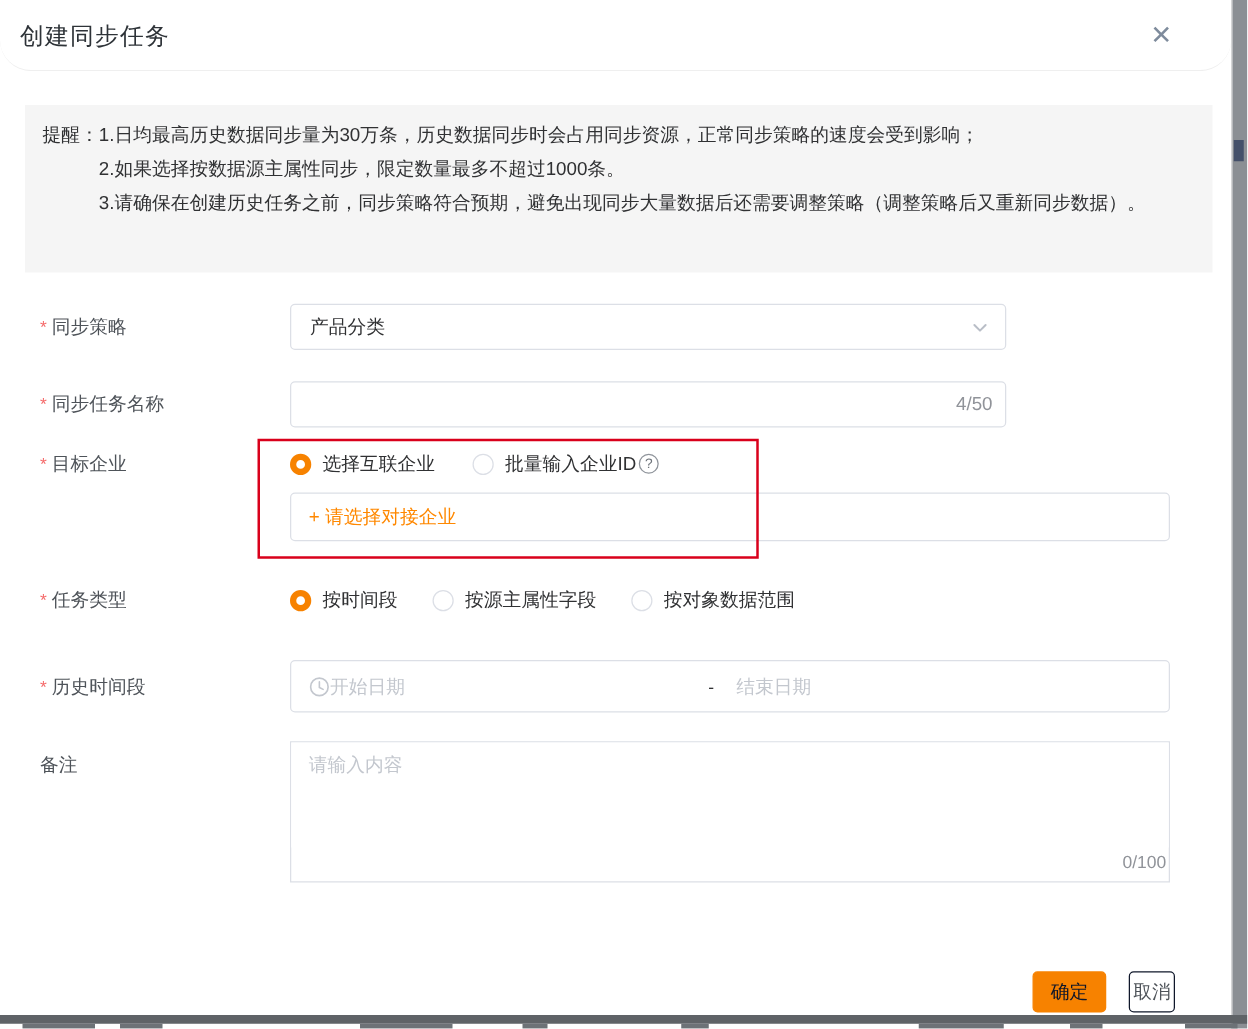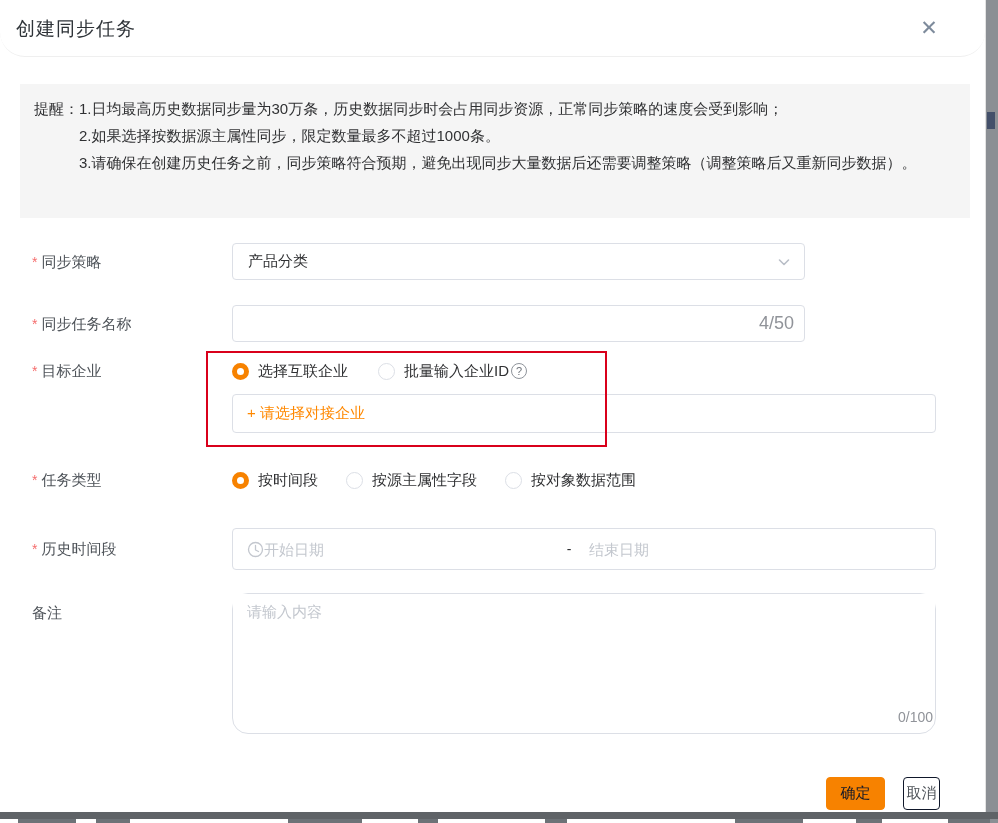--- a/index.html
+++ b/index.html
@@ -26,41 +26,41 @@
   .fctrl { position:absolute; left:232px; }
 
   .selectbox { width:573px; height:37px; border:1px solid #dcdfe6; border-radius:4px; background:#fff;
                display:flex; align-items:center; padding:0 12px 0 15px; cursor:pointer; }
   .selectbox .sel-val { flex:1; font-size:15px; color:#303133; }
 
   .textinput { position:relative; width:573px; height:37px; border:1px solid #dcdfe6; border-radius:4px; background:#fff;
                display:flex; align-items:center; padding:0 52px 0 15px; }
   .textinput input { border:none; outline:none; width:100%; font-size:14px; color:#3a3f45; background:transparent;
                      font-family:"Liberation Sans","DejaVu Sans",sans-serif; }
-  .counter { position:absolute; right:10px; font-size:18px; color:#909399; }
+  .counter { position:absolute; right:10px; font-size:15px; color:#909399; }
 
   .radio-line { display:flex; align-items:center; height:28px; }
   .radio { width:17px; height:17px; border-radius:50%; background:#fff; border:1px solid #dcdfe6; flex:0 0 auto; cursor:pointer; }
   .radio.on { border:5px solid #f78200; }
   .rlabel { font-size:15px; color:#303133; margin:0 0 0 9px; cursor:pointer; }
   .help-circle { width:16px; height:16px; border:1px solid #8f949b; border-radius:50%; color:#6f747b; font-size:11px;
                  display:inline-flex; align-items:center; justify-content:center; margin-left:2px; cursor:pointer; }
 
   .pickerbox { width:704px; height:39px; border:1px solid #dcdfe6; border-radius:4px; background:#fff;
                display:flex; align-items:center; padding:0 14px; }
   .pickerlink { font-size:15px; color:#ff8800; cursor:pointer; }
 
   .daterange { width:704px; height:42px; border:1px solid #dcdfe6; border-radius:4px; background:#fff;
                display:flex; align-items:center; padding:0 14px; }
   .daterange input { border:none; outline:none; background:transparent; width:285px;
                      font-size:15px; color:#3a3f45; font-family:"Liberation Sans","DejaVu Sans",sans-serif; }
   .daterange input::placeholder, .textinput input::placeholder, .ta-wrap textarea::placeholder { color:#c3c7ce; }
   .range-sep { width:40px; text-align:center; color:#303133; font-size:14px; }
 
-  .ta-wrap { position:relative; width:704px; height:141px; border:1px solid #dcdfe6; border-radius:16px; background:#fff; }
+  .ta-wrap { position:relative; width:704px; height:113px; border:1px solid #dcdfe6; border-radius:0; background:#fff; }
   .ta-wrap textarea { width:100%; height:84px; border:none; outline:none; resize:none; padding:9px 14px;
                       font-size:15px; color:#3a3f45; font-family:"Liberation Sans","DejaVu Sans",sans-serif; }
   .ta-counter { position:absolute; right:2px; bottom:8px; font-size:14px; color:#909399; }
 
   
   .annotation { position:absolute; left:206px; top:351px; width:401px; height:96px;
                 border:2px solid #d9001b; pointer-events:none; z-index:20; }
 
   
   .btn { position:absolute; top:777px; height:33px; border-radius:4px; font-size:15px; cursor:pointer;

